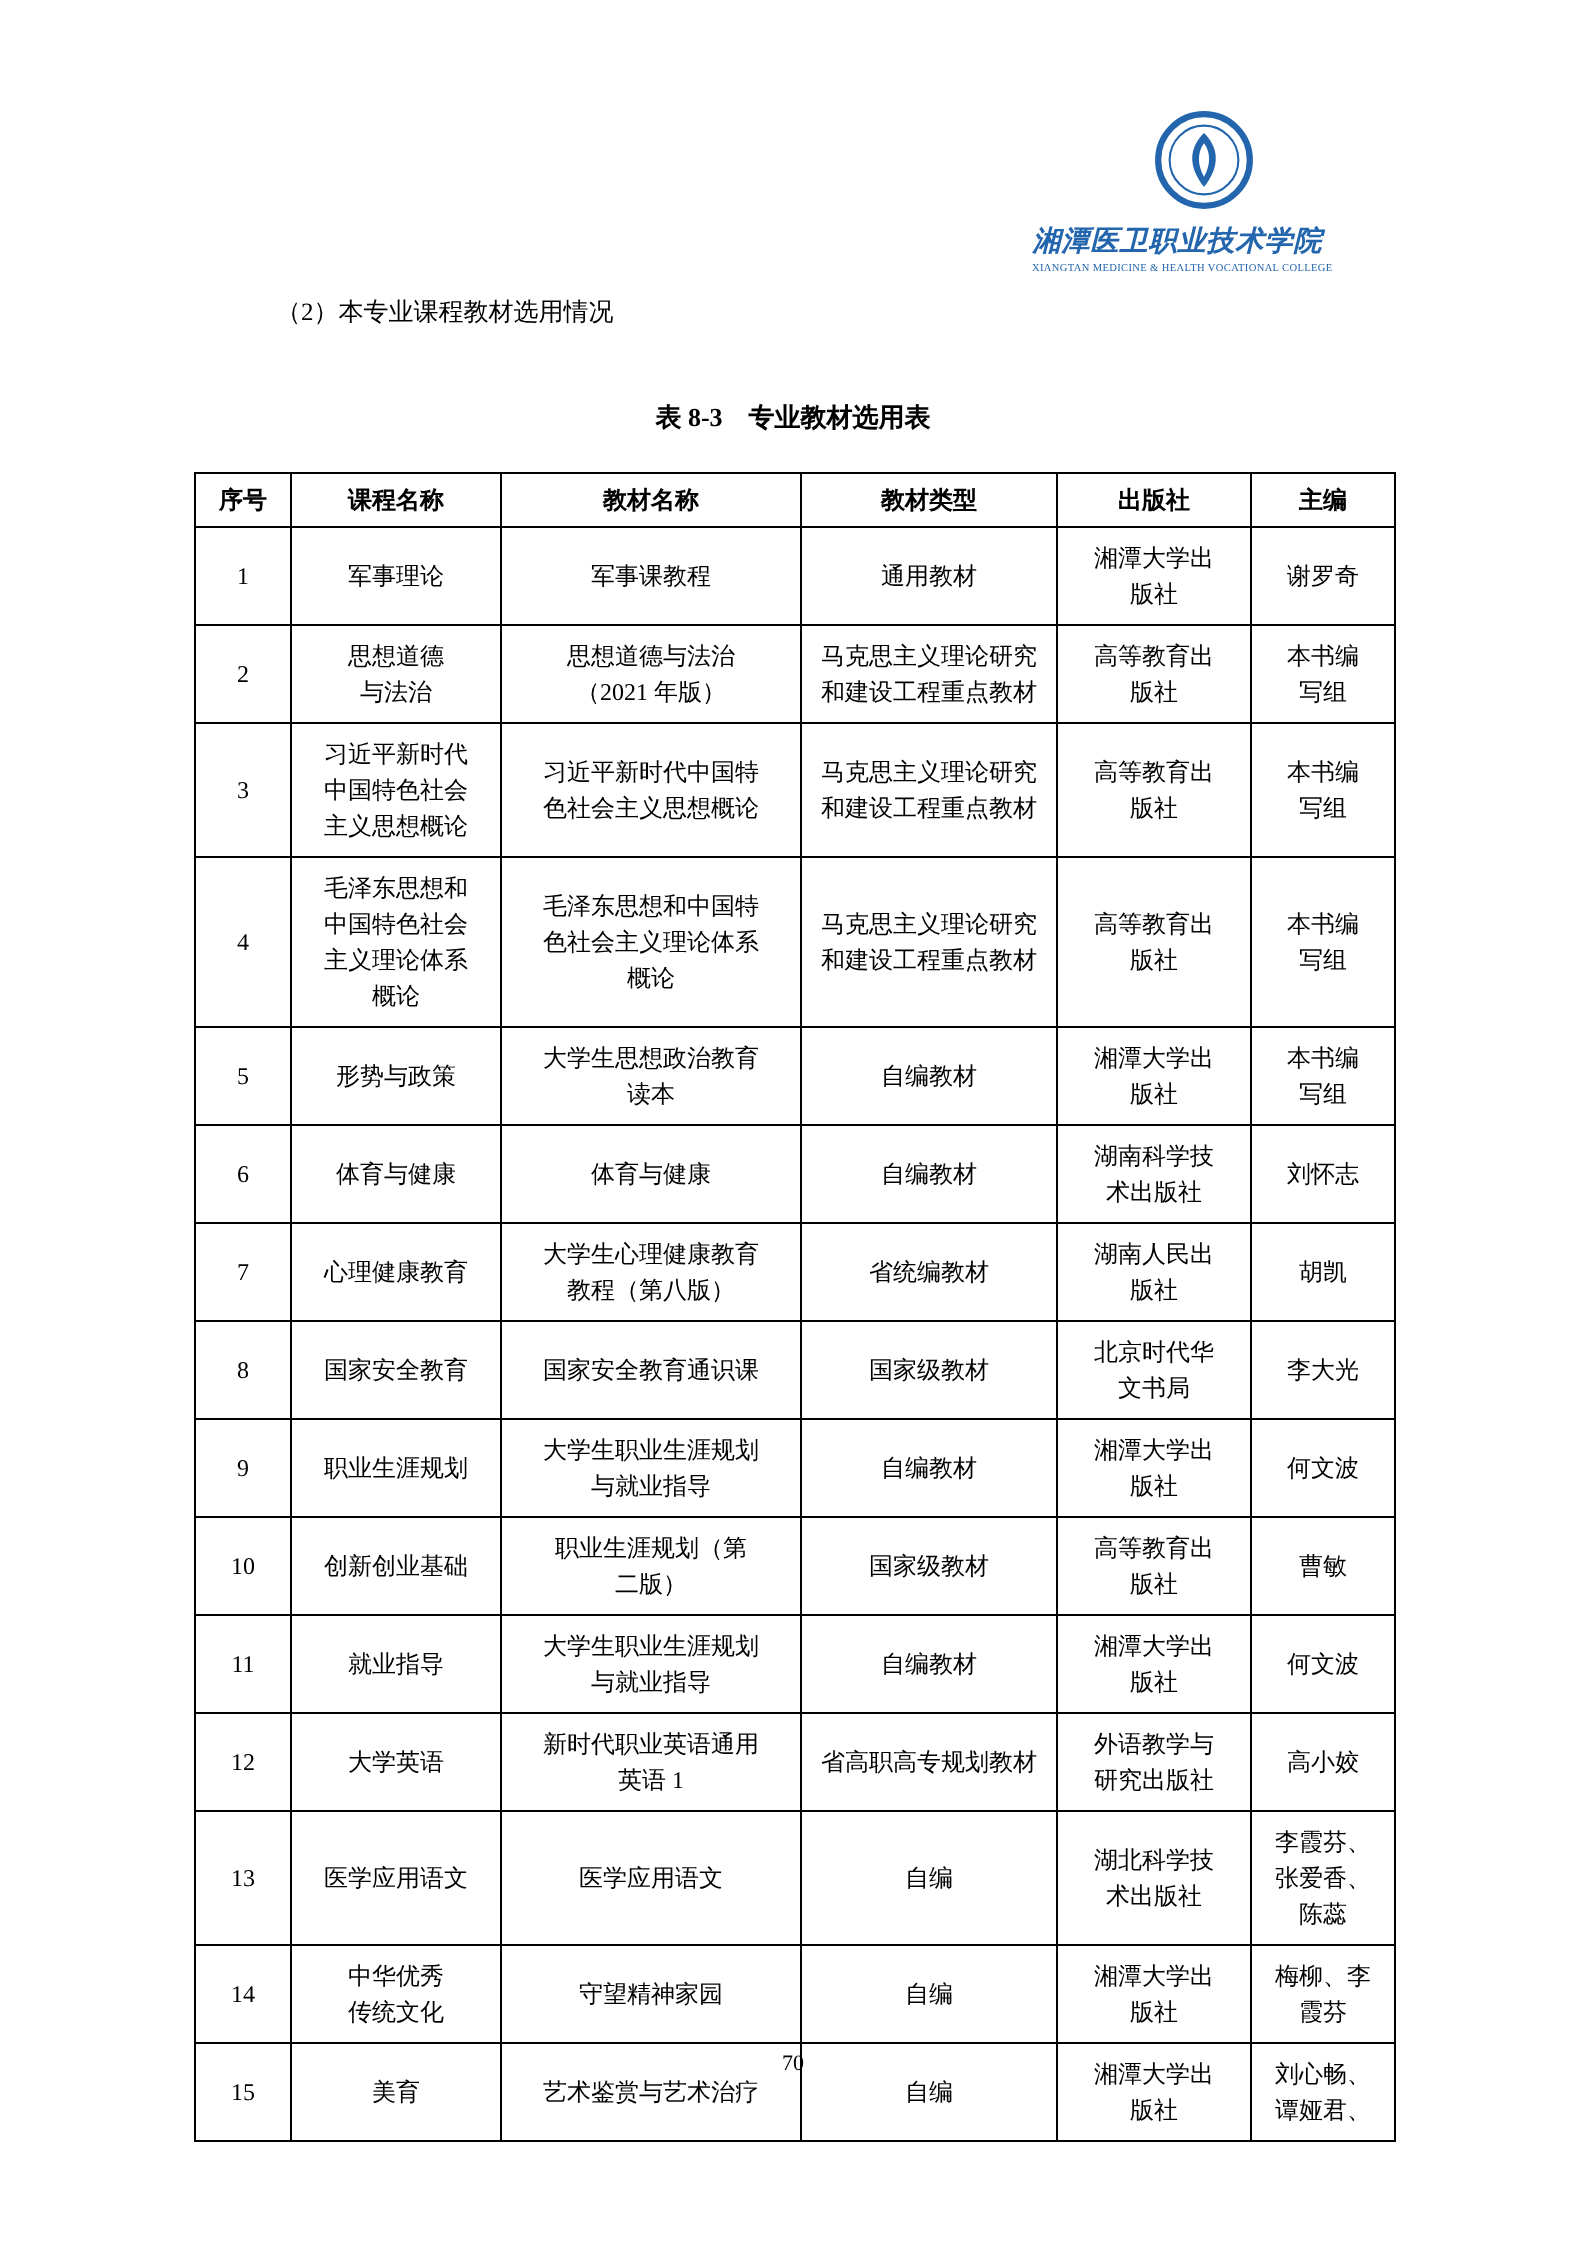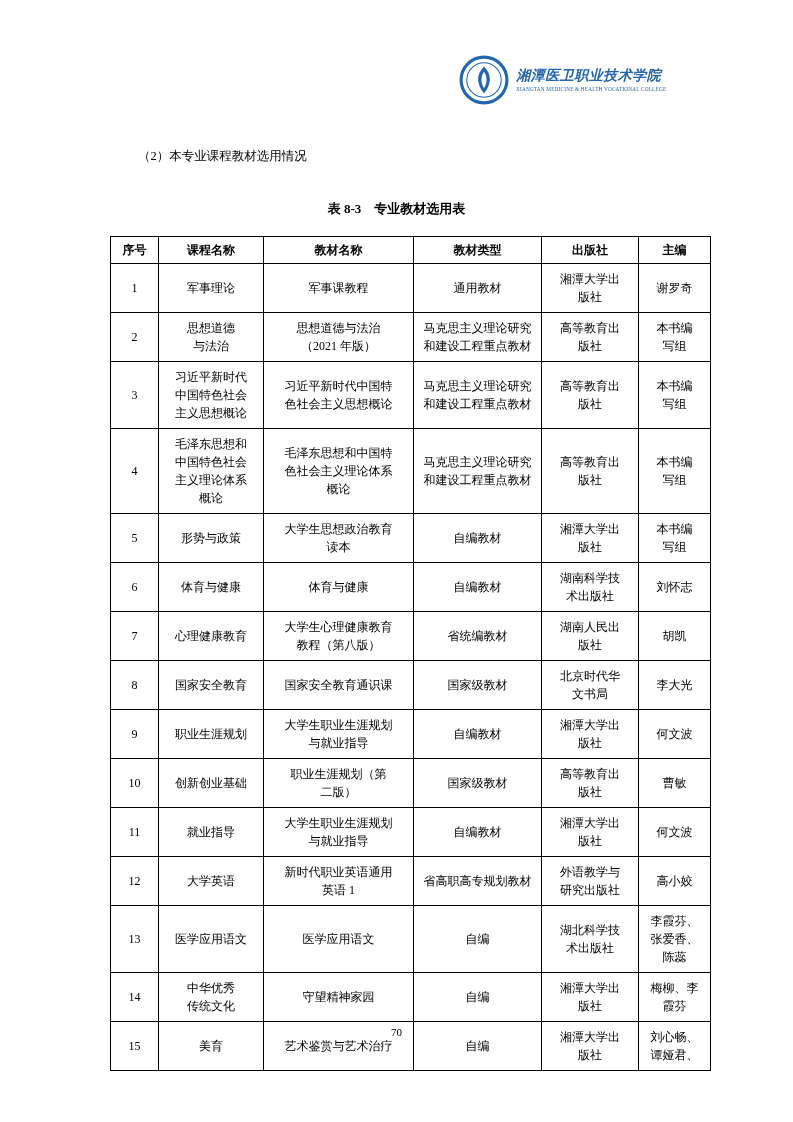--- a/index.html
+++ b/index.html
@@ -14,20 +14,21 @@
     overflow: hidden;
   }
   
   .logo {
     position: absolute;
     top: 55px;
     right: 106px;
     display: flex;
     align-items: center;
     gap: 7px;
+    flex-direction: column;
   }
   .logo-emblem { width: 50px; height: 50px; flex: 0 0 auto; }
   .logo-text { display: flex; flex-direction: column; }
   .logo-cn {
     font-size: 14px;
     font-weight: bold;
     font-style: italic;
     color: #2466ad;
     letter-spacing: 0.5px;
     white-space: nowrap;
@@ -60,21 +61,20 @@
     margin: 0;
   }
   
   table.materials {
     position: absolute;
     top: 236px;
     left: 97px;
     width: 600px;
     border-collapse: collapse;
     table-layout: fixed;
-    margin-left: 13px;
   }
   table.materials th,
   table.materials td {
     border: 1px solid #000000;
     text-align: center;
     vertical-align: middle;
     font-size: 12px;
     line-height: 18px;
     padding: 6px 2px;
     white-space: pre-line;

